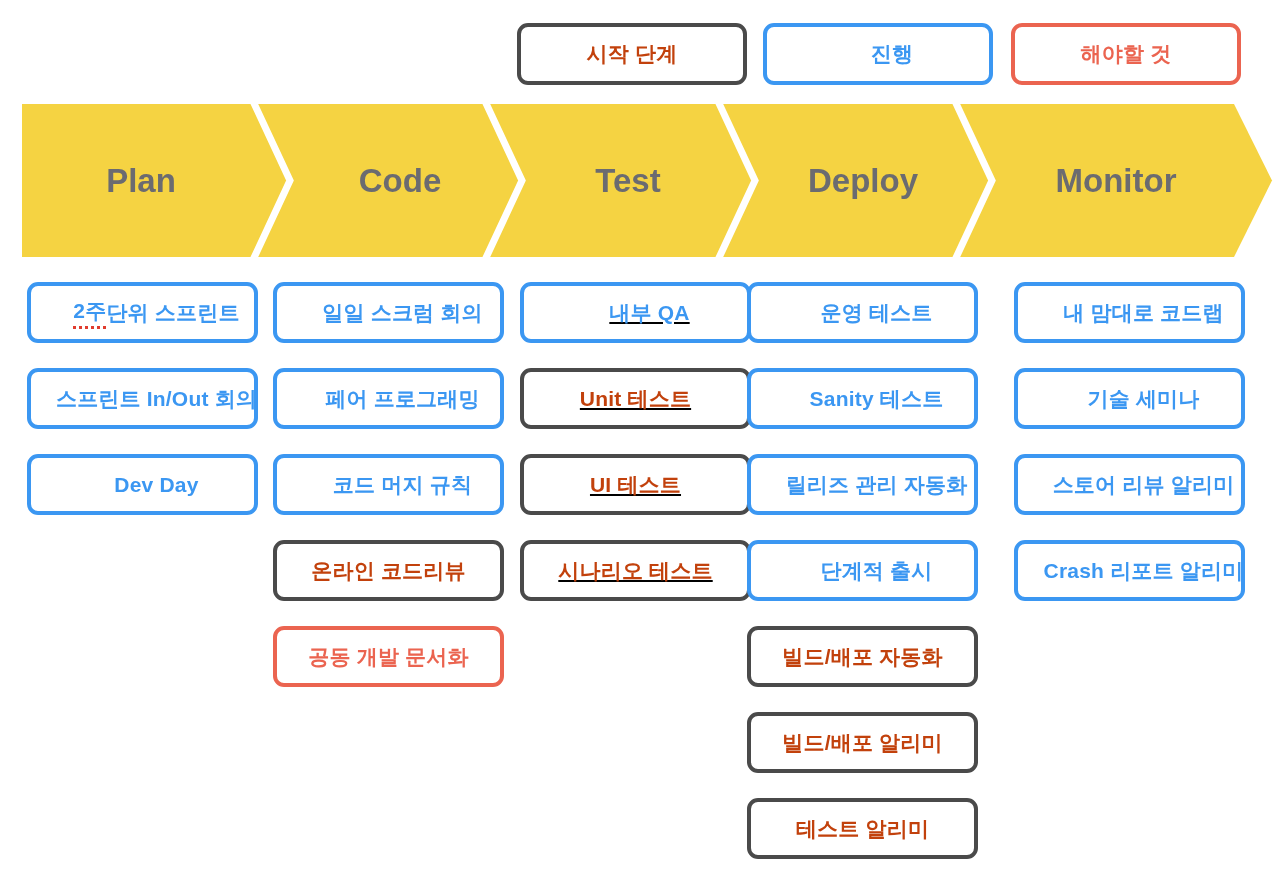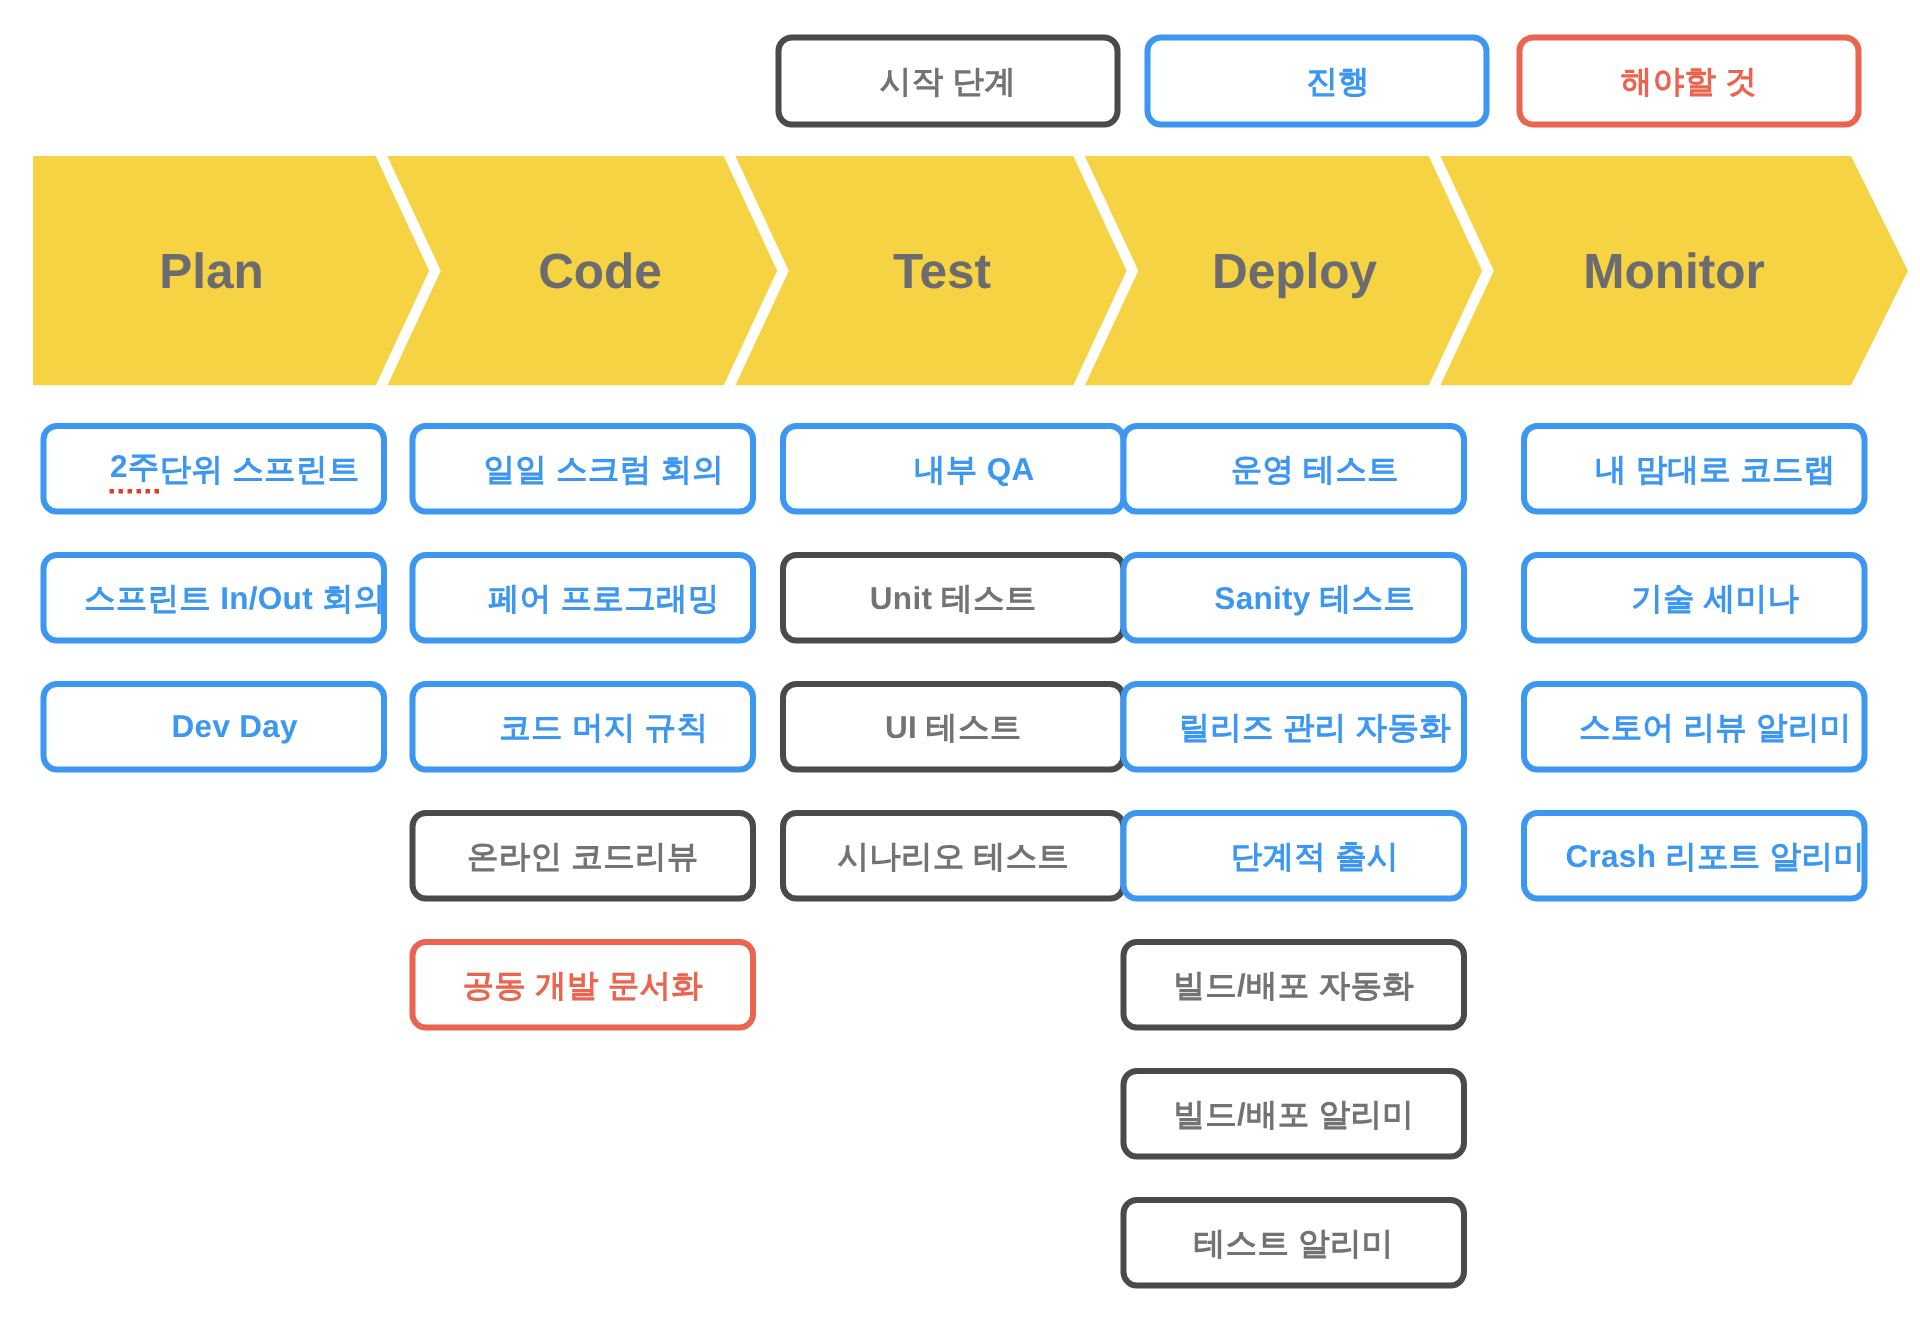--- a/index.html
+++ b/index.html
@@ -14,21 +14,21 @@
     width:230px;height:61px;
     background:#ffffff;
     border:4px solid #9a9a9a;
     border-radius:11px;
     display:flex;align-items:center;justify-content:center;
     font-size:21px;font-weight:bold;
     letter-spacing:0.2px;
     white-space:nowrap;
   }
   .box[data-status="progress"]{border-color:#3b97f2;color:#3b97f2;padding-left:28px;}
-  .box[data-status="started"]{border-color:#4a4a4a;color:#737373;}
+  .box[data-status="started"]{border-color:#4a4a4a;color:#c2410c;}
   .box[data-status="todo"]{border-color:#eb6450;color:#eb6450;}
 
   
   .legend-box{position:absolute;top:23px;height:62px;}
   .legend-0{left:517px;}
   .legend-1{left:763px;}
   .legend-2{left:1011px;}
 
   
   .banner-svg{position:absolute;top:104px;left:0;width:1280px;height:153px;display:block;}
@@ -45,21 +45,21 @@
   .stage-4{left:1116px;}
 
   
   .col{
     position:absolute;top:282px;width:231px;
     display:flex;flex-direction:column;gap:25px;
   }
   .col .box{width:100%;}
   .col-0{left:27px;}
   .col-1{left:273px;}
-  .col-2{left:520px;}
+  .col-2{left:520px;text-decoration:underline;}
   .col-3{left:747px;}
   .col-4{left:1014px;}
 
   
   .squiggle{
     border-bottom:3px dotted #e03c2e;
     padding-bottom:1px;
   }
 </style>
 </head>

